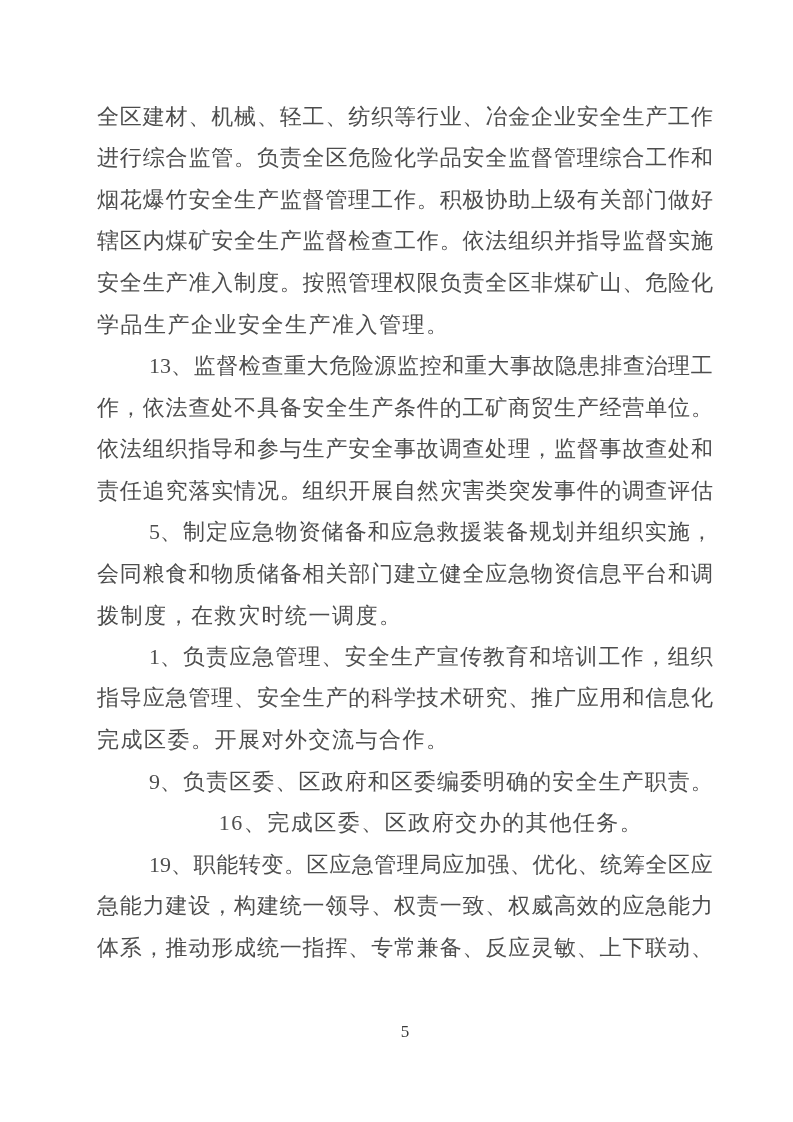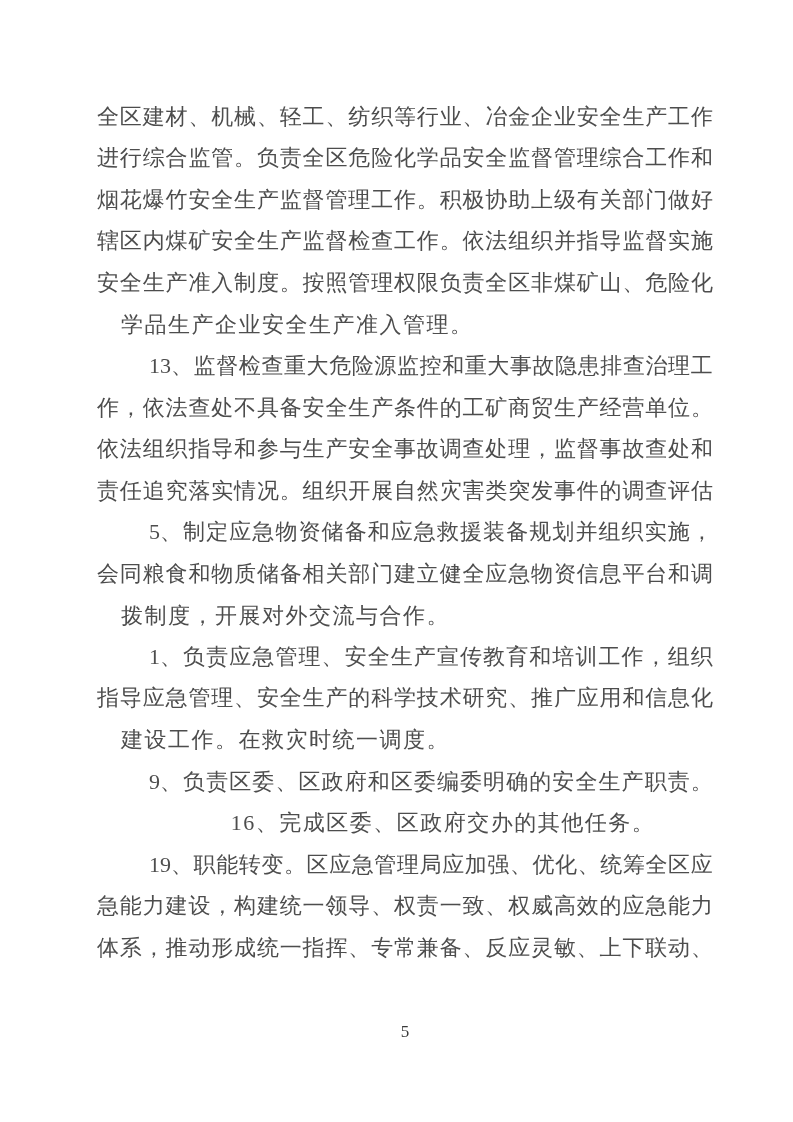--- a/index.html
+++ b/index.html
@@ -34,21 +34,20 @@
     align-items: center;
     white-space: pre;
   }
   .line.justify {
     justify-content: space-between;
   }
   .line.plain {
     display: block;
     line-height: 41.55px;
     letter-spacing: 1.5px;
-    margin-left: 24px;
   }
   .line.indent {
     padding-left: 52px;
     text-align: center;
   }
   .line span {
     display: inline-block;
   }
   .page-number {
     position: absolute;
@@ -70,24 +69,24 @@
       <div class="line justify"><span>烟</span><span>花</span><span>爆</span><span>竹</span><span>安</span><span>全</span><span>生</span><span>产</span><span>监</span><span>督</span><span>管</span><span>理</span><span>工</span><span>作</span><span>。</span><span>积</span><span>极</span><span>协</span><span>助</span><span>上</span><span>级</span><span>有</span><span>关</span><span>部</span><span>门</span><span>做</span><span>好</span></div>
       <div class="line justify"><span>辖</span><span>区</span><span>内</span><span>煤</span><span>矿</span><span>安</span><span>全</span><span>生</span><span>产</span><span>监</span><span>督</span><span>检</span><span>查</span><span>工</span><span>作</span><span>。</span><span>依</span><span>法</span><span>组</span><span>织</span><span>并</span><span>指</span><span>导</span><span>监</span><span>督</span><span>实</span><span>施</span></div>
       <div class="line justify"><span>安</span><span>全</span><span>生</span><span>产</span><span>准</span><span>入</span><span>制</span><span>度</span><span>。</span><span>按</span><span>照</span><span>管</span><span>理</span><span>权</span><span>限</span><span>负</span><span>责</span><span>全</span><span>区</span><span>非</span><span>煤</span><span>矿</span><span>山</span><span>、</span><span>危</span><span>险</span><span>化</span></div>
       <div class="line plain">学品生产企业安全生产准入管理。</div>
       <div class="line justify indent"><span>13、</span><span>监</span><span>督</span><span>检</span><span>查</span><span>重</span><span>大</span><span>危</span><span>险</span><span>源</span><span>监</span><span>控</span><span>和</span><span>重</span><span>大</span><span>事</span><span>故</span><span>隐</span><span>患</span><span>排</span><span>查</span><span>治</span><span>理</span><span>工</span></div>
       <div class="line justify"><span>作</span><span>，</span><span>依</span><span>法</span><span>查</span><span>处</span><span>不</span><span>具</span><span>备</span><span>安</span><span>全</span><span>生</span><span>产</span><span>条</span><span>件</span><span>的</span><span>工</span><span>矿</span><span>商</span><span>贸</span><span>生</span><span>产</span><span>经</span><span>营</span><span>单</span><span>位</span><span>。</span></div>
       <div class="line justify"><span>依</span><span>法</span><span>组</span><span>织</span><span>指</span><span>导</span><span>和</span><span>参</span><span>与</span><span>生</span><span>产</span><span>安</span><span>全</span><span>事</span><span>故</span><span>调</span><span>查</span><span>处</span><span>理</span><span>，</span><span>监</span><span>督</span><span>事</span><span>故</span><span>查</span><span>处</span><span>和</span></div>
       <div class="line justify"><span>责</span><span>任</span><span>追</span><span>究</span><span>落</span><span>实</span><span>情</span><span>况</span><span>。</span><span>组</span><span>织</span><span>开</span><span>展</span><span>自</span><span>然</span><span>灾</span><span>害</span><span>类</span><span>突</span><span>发</span><span>事</span><span>件</span><span>的</span><span>调</span><span>查</span><span>评</span><span>估</span></div>
       <div class="line justify indent"><span>5、</span><span>制</span><span>定</span><span>应</span><span>急</span><span>物</span><span>资</span><span>储</span><span>备</span><span>和</span><span>应</span><span>急</span><span>救</span><span>援</span><span>装</span><span>备</span><span>规</span><span>划</span><span>并</span><span>组</span><span>织</span><span>实</span><span>施</span><span>，</span></div>
       <div class="line justify"><span>会</span><span>同</span><span>粮</span><span>食</span><span>和</span><span>物</span><span>质</span><span>储</span><span>备</span><span>相</span><span>关</span><span>部</span><span>门</span><span>建</span><span>立</span><span>健</span><span>全</span><span>应</span><span>急</span><span>物</span><span>资</span><span>信</span><span>息</span><span>平</span><span>台</span><span>和</span><span>调</span></div>
-      <div class="line plain">拨制度，开展对外交流与合作。</div>
+      <div class="line plain">拨制度，在救灾时统一调度。</div>
       <div class="line justify indent"><span>1、</span><span>负</span><span>责</span><span>应</span><span>急</span><span>管</span><span>理</span><span>、</span><span>安</span><span>全</span><span>生</span><span>产</span><span>宣</span><span>传</span><span>教</span><span>育</span><span>和</span><span>培</span><span>训</span><span>工</span><span>作</span><span>，</span><span>组</span><span>织</span></div>
       <div class="line justify"><span>指</span><span>导</span><span>应</span><span>急</span><span>管</span><span>理</span><span>、</span><span>安</span><span>全</span><span>生</span><span>产</span><span>的</span><span>科</span><span>学</span><span>技</span><span>术</span><span>研</span><span>究</span><span>、</span><span>推</span><span>广</span><span>应</span><span>用</span><span>和</span><span>信</span><span>息</span><span>化</span></div>
-      <div class="line plain">建设工作。在救灾时统一调度。</div>
+      <div class="line plain">完成区委。开展对外交流与合作。</div>
       <div class="line justify indent"><span>9、</span><span>负</span><span>责</span><span>区</span><span>委</span><span>、</span><span>区</span><span>政</span><span>府</span><span>和</span><span>区</span><span>委</span><span>编</span><span>委</span><span>明</span><span>确</span><span>的</span><span>安</span><span>全</span><span>生</span><span>产</span><span>职</span><span>责</span><span>。</span></div>
       <div class="line plain indent">16、完成区委、区政府交办的其他任务。</div>
       <div class="line justify indent"><span>19、</span><span>职</span><span>能</span><span>转</span><span>变</span><span>。</span><span>区</span><span>应</span><span>急</span><span>管</span><span>理</span><span>局</span><span>应</span><span>加</span><span>强</span><span>、</span><span>优</span><span>化</span><span>、</span><span>统</span><span>筹</span><span>全</span><span>区</span><span>应</span></div>
       <div class="line justify"><span>急</span><span>能</span><span>力</span><span>建</span><span>设</span><span>，</span><span>构</span><span>建</span><span>统</span><span>一</span><span>领</span><span>导</span><span>、</span><span>权</span><span>责</span><span>一</span><span>致</span><span>、</span><span>权</span><span>威</span><span>高</span><span>效</span><span>的</span><span>应</span><span>急</span><span>能</span><span>力</span></div>
       <div class="line justify"><span>体</span><span>系</span><span>，</span><span>推</span><span>动</span><span>形</span><span>成</span><span>统</span><span>一</span><span>指</span><span>挥</span><span>、</span><span>专</span><span>常</span><span>兼</span><span>备</span><span>、</span><span>反</span><span>应</span><span>灵</span><span>敏</span><span>、</span><span>上</span><span>下</span><span>联</span><span>动</span><span>、</span></div>
     </div>
   <div class="page-number">5</div>
 </div>
 
 </body></html>

